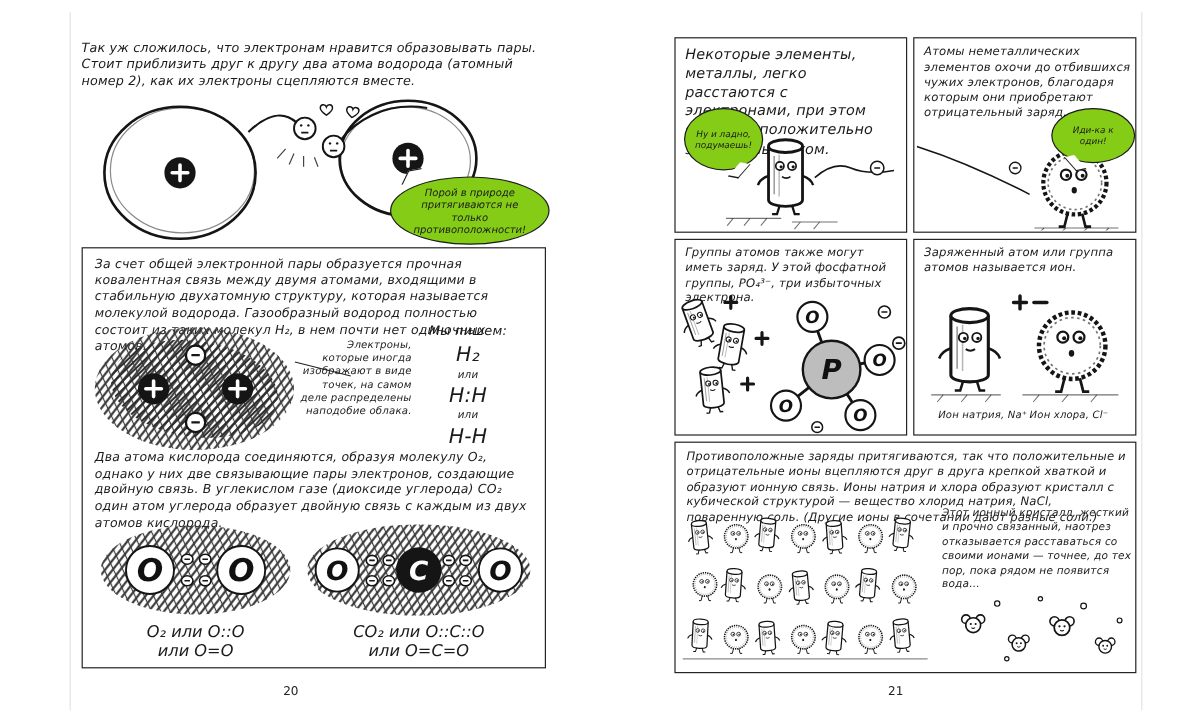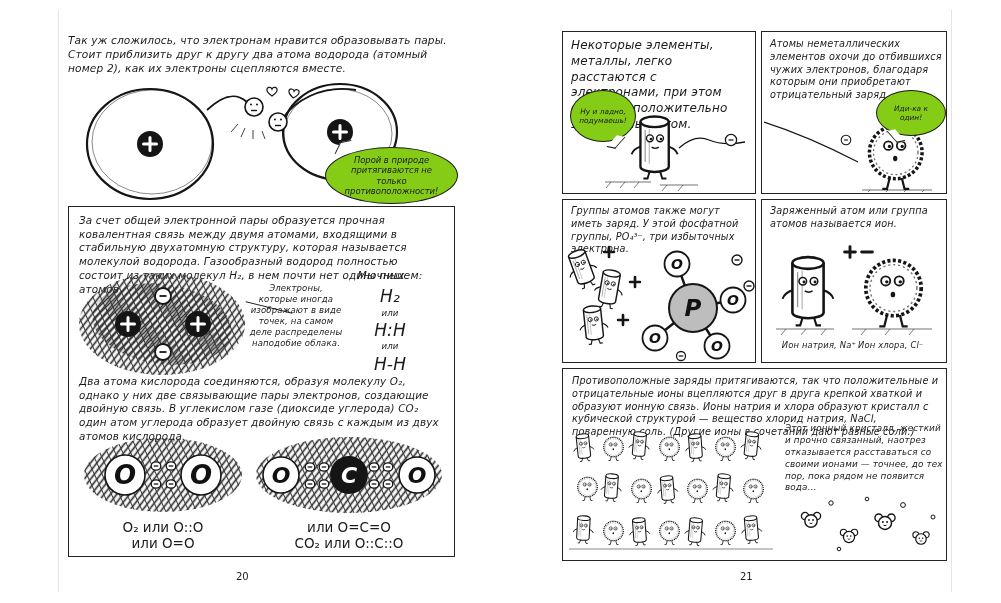--- a/index.html
+++ b/index.html
@@ -9,21 +9,21 @@
   .t { position:absolute; font-style:italic; line-height:1.32; letter-spacing:.15px; color:#1b1b1b; }
   .panel { position:absolute; background:#fff; border:1.6px solid #242424; }
   .art { position:absolute; }
   .bubble { position:absolute; background:#84cc16; border:1.3px solid #1b1b1b; border-radius:50%;
             display:flex; align-items:center; justify-content:center; text-align:center;
             font-style:italic; padding:5px 9px; line-height:1.25; z-index:4; }
   .tail { position:absolute; width:10px; height:12px; background:#fff; }
   .tail-n  { top:-7px; left:14px; border-left:1.3px solid #1b1b1b; border-top:1.3px solid #1b1b1b; transform:skewX(-35deg) rotate(-12deg); }
   .tail-se { bottom:-7px; right:14px; border-right:1.3px solid #1b1b1b; border-bottom:1.3px solid #1b1b1b; transform:skewX(-35deg) rotate(10deg); }
   .tail-sw { bottom:-7px; left:14px; border-left:1.3px solid #1b1b1b; border-bottom:1.3px solid #1b1b1b; transform:skewX(35deg) rotate(-10deg); }
-  .formula { text-align:center; position:absolute; }
+  .formula { text-align:center; font-style:italic; position:absolute; }
   .pagenum { position:absolute; font-size:10px; text-align:left; width:28px; color:#222; }
   .edge { position:absolute; top:10px; height:582px; width:1px; background:#e4e4e4; }
   text.atom { font-family:"DejaVu Sans", sans-serif; font-style:italic; font-weight:bold; fill:#111; text-anchor:middle; }
 </style>
 </head>
 <body>
 
 <svg width="0" height="0" style="position:absolute" aria-hidden="true">
 <defs>
   <pattern id="hatchA" width="5" height="5" patternUnits="userSpaceOnUse" patternTransform="rotate(38)">
@@ -130,21 +130,21 @@
     <svg class="art" style="left:6px;top:60px;width:176px;height:114px" viewBox="0 0 176 114">
       <ellipse cx="87" cy="57" rx="83" ry="51" fill="url(#hatchA)"></ellipse>
       <ellipse cx="87" cy="57" rx="83" ry="51" fill="url(#hatchB)"></ellipse>
       <ellipse cx="87" cy="57" rx="70" ry="40" fill="url(#hatchA)" transform="rotate(8 87 57)"></ellipse>
       <use href="#nuc" transform="translate(53,57)"></use>
       <use href="#nuc" transform="translate(123,57)"></use>
       <use href="#elec" transform="translate(88,29)"></use>
       <use href="#elec" transform="translate(88,85)"></use>
     </svg>
     <div style="position:absolute;left:176px;top:100px;width:48px;height:1.4px;background:#222;transform:rotate(14deg)"></div>
-    <div class="t" style="left:180px;top:76px;width:94px;font-size:8.5px;text-align:center;line-height:1.3">Электроны, которые иногда изображают в виде точек, на самом деле распределены наподобие облака.</div>
+    <div class="t" style="left:180px;top:76px;width:94px;font-size:8.5px;text-align:right;line-height:1.3">Электроны, которые иногда изображают в виде точек, на самом деле распределены наподобие облака.</div>
 
     <div style="position:absolute;left:278px;top:62px;width:86px;text-align:center">
       <div class="t" style="position:static;font-size:10.8px">Мы пишем:</div>
       <div class="t" style="position:static;font-size:17px;margin-top:2px">H₂</div>
       <div class="t" style="position:static;font-size:8.6px">или</div>
       <div class="t" style="position:static;font-size:17px">H:H</div>
       <div class="t" style="position:static;font-size:8.6px">или</div>
       <div class="t" style="position:static;font-size:17px">H-H</div>
     </div>
 
@@ -180,22 +180,22 @@
         <use href="#edot" transform="translate(137,51)"></use>
       <circle cx="166" cy="42" r="18" fill="#fff" stroke="#151515" stroke-width="1.6"></circle>
       <text x="166" y="50" class="atom" font-size="22">O</text>
     </svg>
 
     <div class="formula" style="left:14px;top:312px;width:160px;font-size:13.5px">
       <div>O₂ или O::O</div>
       <div>или O=O</div>
     </div>
     <div class="formula" style="left:188px;top:312px;width:184px;font-size:13.5px">
+      <div>CO₂ или O::C::O</div>
       <div>или O=C=O</div>
-      <div>CO₂ или O::C::O</div>
     </div>
   </div>
 
   <div class="pagenum" style="left:236px;top:571px">20</div>
 
   <div class="panel" style="left:562px;top:31px;width:194px;height:163px">
     <div class="t" style="left:8px;top:6px;width:178px;font-size:12px">Некоторые элементы, металлы, легко расстаются с электронами, при этом остается положительно заряженный атом.</div>
     <svg class="art" style="left:2px;top:50px;width:188px;height:110px" viewBox="0 0 188 110">
       <use href="#can" transform="translate(66,28) scale(1.18)"></use>
       <path d="M114,66 q16,-14 30,-8 t36,2" fill="none" stroke="#151515" stroke-width="1.3"></path>

